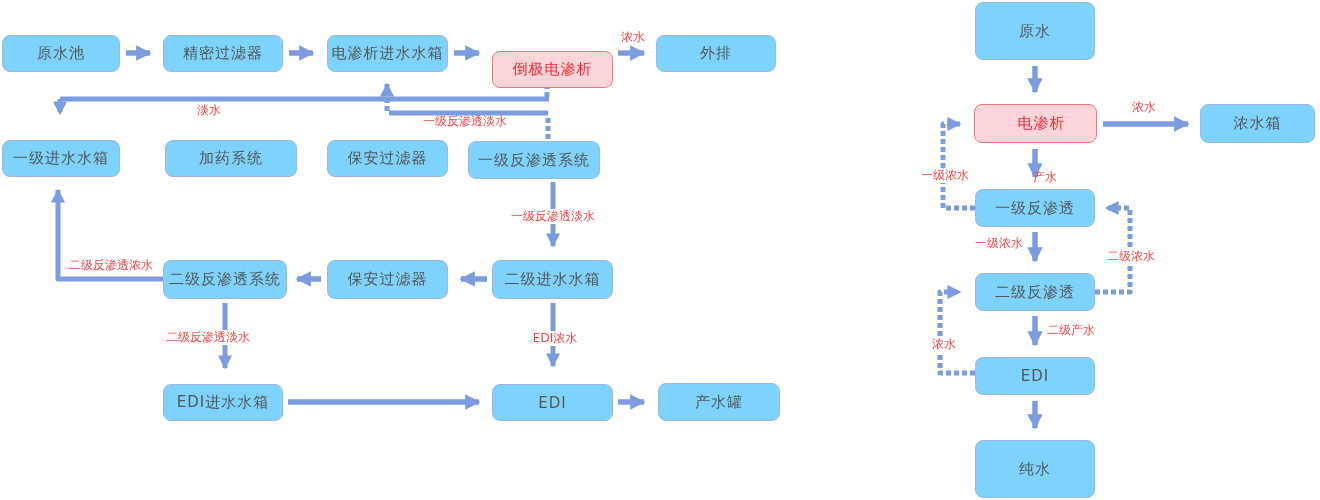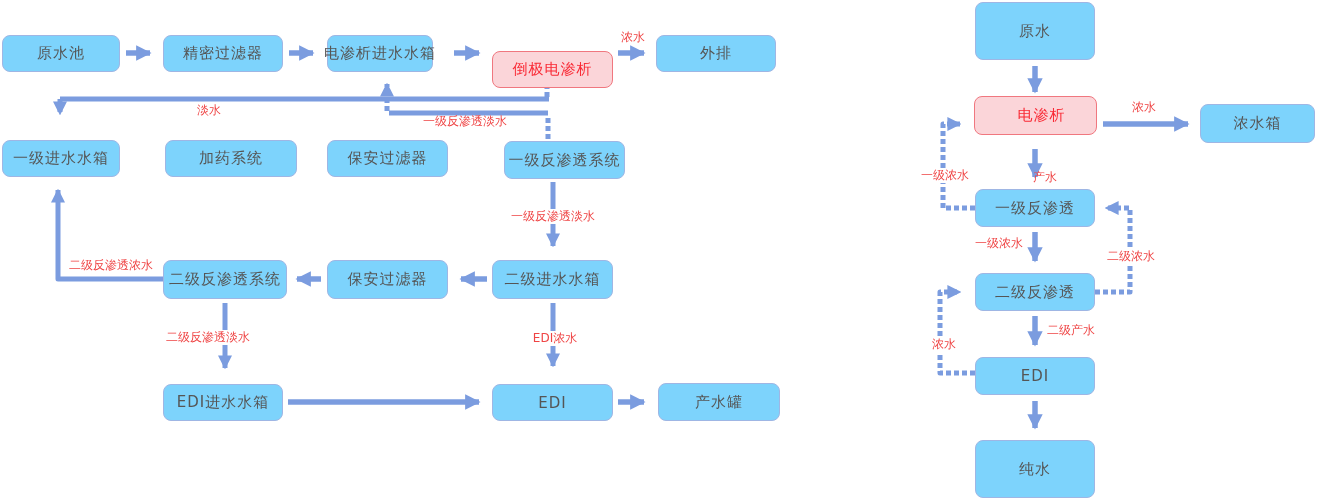--- a/index.html
+++ b/index.html
@@ -60,47 +60,47 @@
       <path d="M225,303 V368" marker-end="url(#ah)"></path>
       <path d="M553,303 V366" marker-end="url(#ah)"></path>
       <path d="M975,208 L943,208 L943,124 L960,124" stroke-dasharray="5 3" marker-end="url(#ah)"></path>
       <path d="M1095,292 L1130,292 L1130,208 L1106,208" stroke-dasharray="5 3" marker-end="url(#ah)"></path>
       <path d="M975,373 L940,373 L940,292 L960,292" stroke-dasharray="5 3" marker-end="url(#ah)"></path>
     </g>
   </svg>
 
   <div class="node" style="left:2px;top:35px;width:118px;height:37px;">原水池</div>
   <div class="node" style="left:163px;top:35px;width:120px;height:37px;">精密过滤器</div>
-  <div class="node" style="left:327px;top:35px;width:106px;height:37px;">电渗析进水水箱</div>
+  <div class="node" style="left:327px;top:35px;width:121px;height:37px;">电渗析进水水箱</div>
   <div class="node highlight" style="left:492px;top:35px;width:121px;height:37px;margin-top:16px;">倒极电渗析</div>
   <div class="node" style="left:656px;top:35px;width:120px;height:37px;">外排</div>
 
   <div class="node" style="left:2px;top:140px;width:118px;height:37px;">一级进水水箱</div>
   <div class="node" style="left:165px;top:140px;width:132px;height:37px;">加药系统</div>
   <div class="node" style="left:327px;top:140px;width:121px;height:37px;">保安过滤器</div>
-  <div class="node" style="left:504px;top:141px;width:121px;height:38px;font-family:Liberation Mono, monospace;">一级反渗透系统</div>
+  <div class="node" style="left:468px;top:141px;width:132px;height:38px;font-family:Liberation Mono, monospace;">一级反渗透系统</div>
 
   <div class="node" style="left:163px;top:260px;width:124px;height:39px;">二级反渗透系统</div>
   <div class="node" style="left:327px;top:260px;width:121px;height:39px;">保安过滤器</div>
   <div class="node" style="left:492px;top:260px;width:121px;height:39px;">二级进水水箱</div>
 
   <div class="node" style="left:163px;top:384px;width:120px;height:37px;">EDI进水水箱</div>
   <div class="node" style="left:492px;top:384px;width:121px;height:37px;">EDI</div>
   <div class="node" style="left:658px;top:383px;width:122px;height:38px;">产水罐</div>
 
   <div class="flow-label" style="left:617px;top:31px;width:32px;">浓水</div>
   <div class="flow-label" style="left:194px;top:104px;width:30px;">淡水</div>
   <div class="flow-label" style="left:418px;top:115px;width:94px;">一级反渗透淡水</div>
   <div class="flow-label gap" style="left:509px;top:209px;width:82px;">一级反渗透淡水</div>
   <div class="flow-label" style="left:64px;top:259px;width:94px;">二级反渗透浓水</div>
   <div class="flow-label gap" style="left:164px;top:330px;width:82px;">二级反渗透淡水</div>
   <div class="flow-label gap" style="left:526px;top:331px;width:54px;">EDI浓水</div>
 
   <div class="node" style="left:975px;top:2px;width:120px;height:58px;">原水</div>
-  <div class="node highlight" style="left:974px;top:96px;width:123px;height:39px;padding-left:12px;">电渗析</div>
+  <div class="node highlight" style="left:974px;top:104px;width:123px;height:39px;padding-left:12px;">电渗析</div>
   <div class="node" style="left:1200px;top:104px;width:115px;height:39px;">浓水箱</div>
   <div class="node" style="left:975px;top:189px;width:120px;height:38px;">一级反渗透</div>
   <div class="node" style="left:975px;top:273px;width:120px;height:38px;">二级反渗透</div>
   <div class="node" style="left:975px;top:357px;width:120px;height:38px;">EDI</div>
   <div class="node" style="left:975px;top:440px;width:120px;height:58px;">纯水</div>
 
   <div class="flow-label" style="left:1129px;top:101px;width:30px;">浓水</div>
   <div class="flow-label gap" style="left:916px;top:168px;width:54px;">一级浓水</div>
   <div class="flow-label" style="left:1030px;top:153px;width:30px;margin-top:18px;">产水</div>
   <div class="flow-label" style="left:973px;top:237px;width:52px;">一级浓水</div>

